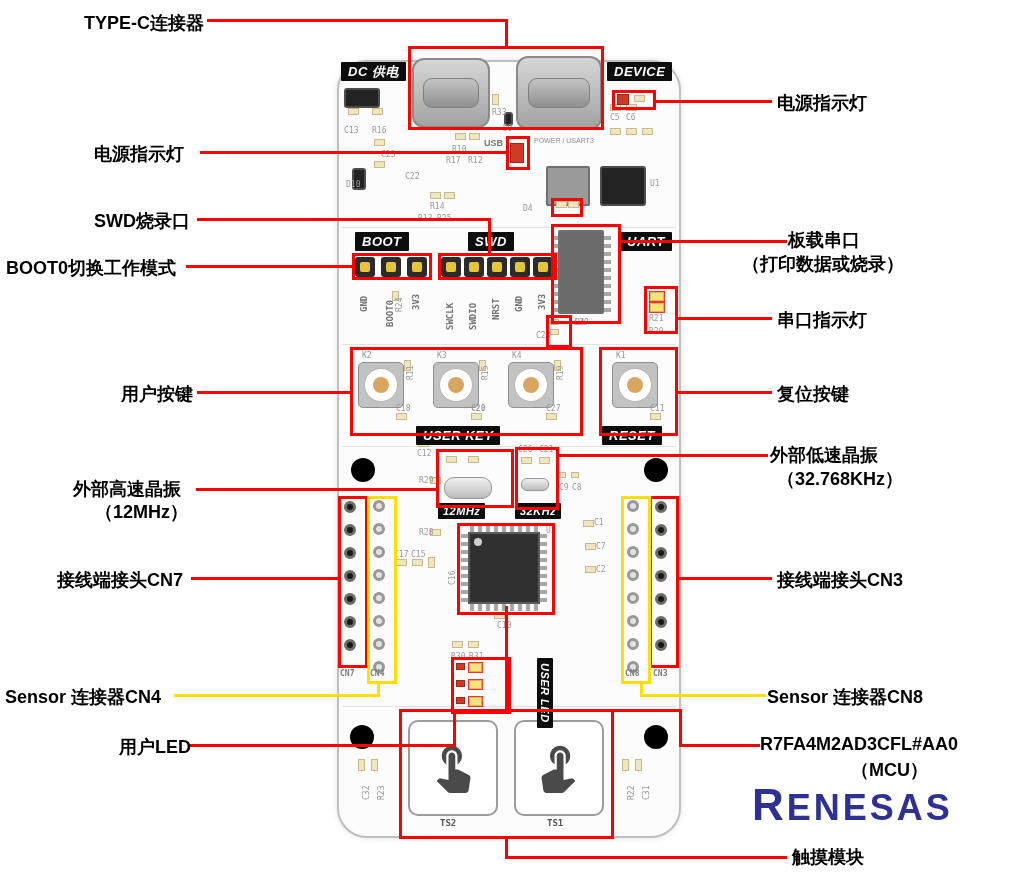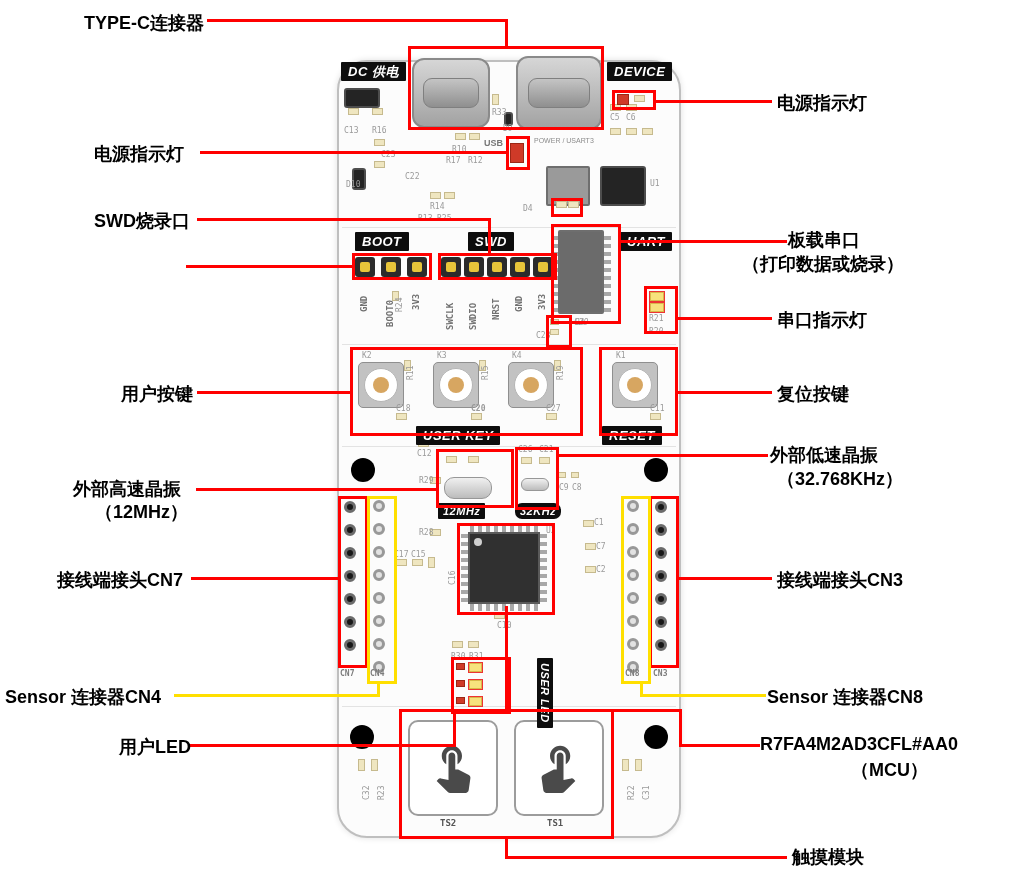--- a/index.html
+++ b/index.html
@@ -220,21 +220,21 @@
   </div>
 
   <div class="silk" style="left:341px;top:62px;">DC 供电</div>
   <div class="silk" style="left:607px;top:62px;">DEVICE</div>
   <div class="silk" style="left:355px;top:232px;">BOOT</div>
   <div class="silk" style="left:468px;top:232px;">SWD</div>
   <div class="silk" style="left:620px;top:232px;">UART</div>
   <div class="silk" style="left:416px;top:426px;">USER KEY</div>
   <div class="silk" style="left:602px;top:426px;">RESET</div>
   <div class="silk sm" style="left:438px;top:503px;">12MHz</div>
-  <div class="silk sm" style="left:515px;top:503px;border-radius:7px;">32KHz</div>
+  <div class="silk sm" style="left:515px;top:503px;">32KHz</div>
   <div class="silk sm silkv" style="left:553px;top:658px;">USER LED</div>
   <div class="usbtxt" style="left:484px;top:138px;">USB</div>
   <div class="tinytxt" style="left:534px;top:137px;">POWER / USART3</div>
 
   <span class="rd v pl" style="left:360px;top:312px;">GND</span>
   <span class="rd v pl" style="left:386px;top:327px;">BOOT0</span>
   <span class="rd v pl" style="left:412px;top:310px;">3V3</span>
   <span class="rd v pl" style="left:446px;top:330px;">SWCLK</span>
   <span class="rd v pl" style="left:469px;top:330px;">SWDIO</span>
   <span class="rd v pl" style="left:492px;top:320px;">NRST</span>
@@ -350,34 +350,36 @@
   <div class="ln" style="left:505px;top:856px;width:282px;height:3px;"></div>
 
   <div class="yl" style="left:174px;top:694px;width:206px;height:3px;"></div>
   <div class="yl" style="left:377px;top:683px;width:3px;height:14px;"></div>
   <div class="yl" style="left:640px;top:694px;width:126px;height:3px;"></div>
   <div class="yl" style="left:640px;top:683px;width:3px;height:14px;"></div>
 
   <div class="ann" style="left:84px;top:11px;">TYPE-C连接器</div>
   <div class="ann" style="left:94px;top:142px;">电源指示灯</div>
   <div class="ann" style="left:94px;top:209px;">SWD烧录口</div>
+  <div class="ann" style="left:6px;top:256px;">BOOT0切换工作模式</div>
   <div class="ann" style="left:121px;top:382px;">用户按键</div>
   <div class="ann" style="left:73px;top:477px;">外部高速晶振</div>
   <div class="ann" style="left:95px;top:500px;">（12MHz）</div>
   <div class="ann" style="left:57px;top:568px;">接线端接头CN7</div>
   <div class="ann" style="left:5px;top:685px;">Sensor 连接器CN4</div>
   <div class="ann" style="left:119px;top:735px;">用户LED</div>
 
   <div class="ann" style="left:777px;top:91px;">电源指示灯</div>
   <div class="ann" style="left:788px;top:228px;">板载串口</div>
   <div class="ann" style="left:742px;top:252px;">（打印数据或烧录）</div>
   <div class="ann" style="left:777px;top:308px;">串口指示灯</div>
   <div class="ann" style="left:777px;top:382px;">复位按键</div>
   <div class="ann" style="left:770px;top:443px;">外部低速晶振</div>
   <div class="ann" style="left:777px;top:467px;">（32.768KHz）</div>
   <div class="ann" style="left:777px;top:568px;">接线端接头CN3</div>
   <div class="ann" style="left:767px;top:685px;">Sensor 连接器CN8</div>
   <div class="ann" style="left:760px;top:734px;">R7FA4M2AD3CFL#AA0</div>
   <div class="ann" style="left:851px;top:758px;">（MCU）</div>
   <div class="ann" style="left:792px;top:845px;">触摸模块</div>
 
+  <div class="logo" style="left:752px;top:780px;">RENESAS</div>
 
 </div>
 
 </body></html>

